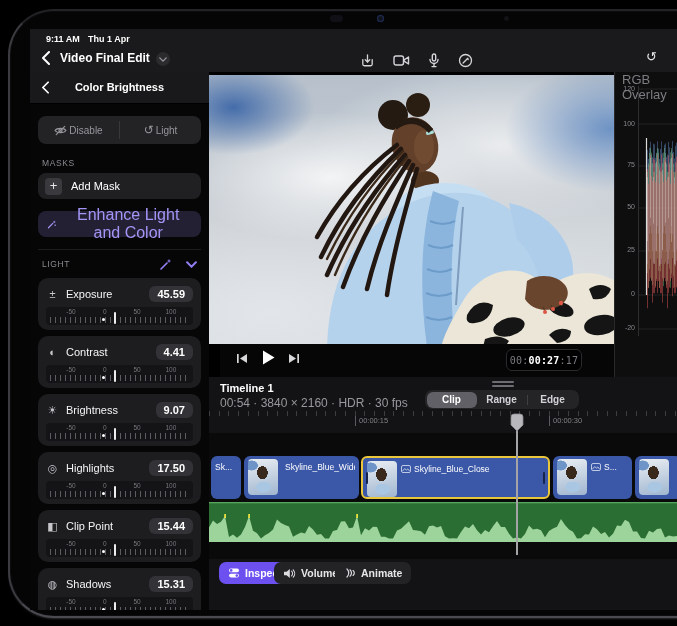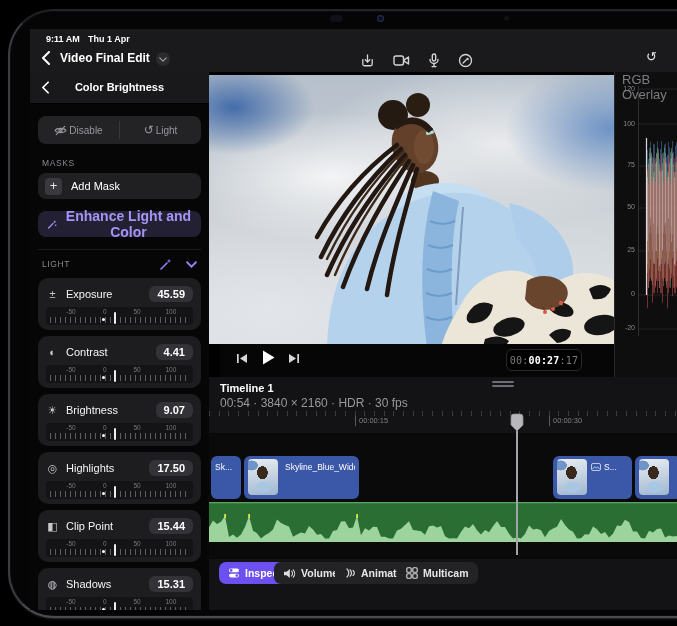--- a/index.html
+++ b/index.html
@@ -35,21 +35,21 @@
   .side-head .tt{position:absolute;left:0;right:0;top:9px;text-align:center;font-size:11px;font-weight:700;color:#fff}
   .side-body{padding:12px 8px 0 8px}
   .pill-row{display:flex;height:28px;background:#232326;border-radius:8px;overflow:hidden}
   .pill-row button{flex:1;background:none;border:0;color:#97979d;font-size:10px;display:flex;align-items:center;justify-content:center;gap:2px;cursor:pointer}
   .pill-div{width:1px;background:#38383c;margin:5px 0}
   .masks-label{margin-top:14px;font-size:8.5px;letter-spacing:.6px;color:#8a8a90;padding-left:4px}
   .addmask{margin-top:5px;width:100%;height:26px;background:#202023;border:0;border-radius:8px;display:flex;align-items:center;gap:9px;padding:0 7px;cursor:pointer}
   .plusbox{width:17px;height:17px;background:#3a3a3e;border-radius:4px;color:#e8e8ea;font-size:13px;line-height:15px;text-align:center}
   .addmask .lb{font-size:11px;color:#fff;font-weight:500}
   .enhance{margin-top:12px;width:100%;height:26px;background:#232033;border:0;border-radius:8px;display:flex;align-items:center;gap:8px;padding:0 9px;cursor:pointer}
-  .enhance .lb{font-size:14px;font-weight:700;color:#a395f5}
+  .enhance .lb{font-size:16px;font-weight:400;color:#a395f5}
   .sep{margin-top:12px;height:1px;background:#1c1c1f}
   .light-row{margin-top:6px;height:16px;display:flex;align-items:center;padding:0 4px}
   .light-row .lb{flex:1;font-size:8.5px;letter-spacing:.6px;color:#8a8a90}
   .light-row .wic{margin-right:14px}
   
   #sliders{margin-top:6px}
   .card{background:#1d1d20;border-radius:10px;padding:6px 8px 5px 8px;margin-bottom:6px;height:52px}
   .card-top{display:flex;align-items:center;gap:7px;height:20px}
   .s-icon{width:13px;color:#c7c7cc;font-size:11px;text-align:center}
   .s-label{flex:1;font-size:11px;color:#f4f4f6;font-weight:400;white-space:nowrap}
@@ -568,20 +568,26 @@
       </div>
     </div>
 
     <div id="timeline">
       <span id="tl-name">Timeline 1</span>
       <span id="tl-info">00:54 · 3840 × 2160 · HDR · 30 fps</span>
       <div id="tl-handle">
             <i></i>
             <i></i>
           </div>
+      <div id="segments">
+        <button class="sel">Clip</button>
+        <button>Range</button>
+        <span class="segdiv"></span>
+        <button>Edge</button>
+      </div>
 
       <div id="ruler">
         <span class="rlab" style="left:146px">00:00:15</span>
         <span class="rlab" style="left:340px">00:00:30</span>
       </div>
 
       <div id="trackarea">
         <div class="clip" style="left:2px;width:30px">
           <div class="row">
                 <span class="cl-label">Sk...</span>
@@ -591,20 +597,34 @@
           <div class="row">
             <span class="thumb"></span>
             <span class="cl-label">
               <svg width="10" height="8" viewBox="0 0 10 8">
                     <rect x="0.5" y="0.5" width="9" height="7" rx="1.5" fill="none" stroke="#cdd6ea" stroke-width="0.9"></rect>
                     <path d="M1.5,6 L3.8,3.6 L5.4,5.2 L6.8,3.9 L8.5,6" fill="none" stroke="#cdd6ea" stroke-width="0.9"></path>
                   </svg>
               <span>Skyline_Blue_Wide</span>
             </span>
           </div>
+        </div>
+        <div class="clip sel" style="left:152px;width:189px">
+          <div class="row">
+            <span class="thumb"></span>
+            <span class="cl-label">
+              <svg width="10" height="8" viewBox="0 0 10 8">
+                    <rect x="0.5" y="0.5" width="9" height="7" rx="1.5" fill="none" stroke="#cdd6ea" stroke-width="0.9"></rect>
+                    <path d="M1.5,6 L3.8,3.6 L5.4,5.2 L6.8,3.9 L8.5,6" fill="none" stroke="#cdd6ea" stroke-width="0.9"></path>
+                  </svg>
+              <span>Skyline_Blue_Close</span>
+            </span>
+          </div>
+          <span class="notch" style="left:3px"></span>
+          <span class="notch" style="right:3px"></span>
         </div>
         <div class="clip" style="left:344px;width:79px">
           <div class="row">
             <span class="thumb"></span>
             <span class="cl-label">
               <svg width="10" height="8" viewBox="0 0 10 8">
                     <rect x="0.5" y="0.5" width="9" height="7" rx="1.5" fill="none" stroke="#cdd6ea" stroke-width="0.9"></rect>
                     <path d="M1.5,6 L3.8,3.6 L5.4,5.2 L6.8,3.9 L8.5,6" fill="none" stroke="#cdd6ea" stroke-width="0.9"></path>
                   </svg>
               <span>S...</span>
@@ -649,29 +669,18 @@
             <path d="M8.6,3.2 a3.2,3.2 0 0 1 0,4.6 M10.2,1.8 a5.4,5.4 0 0 1 0,7.4" fill="none" stroke="#dcdce0" stroke-width="1.1" stroke-linecap="round"></path>
           </svg>
           <span>Volume</span>
         </button>
         <button class="fbtn" style="left:126px">
           <svg width="12" height="12" viewBox="0 0 12 12">
             <path d="M3,2 a5.5,5.5 0 0 1 0,8 M6,2.8 a4.2,4.2 0 0 1 0,6.4 M9,3.6 a2.9,2.9 0 0 1 0,4.8" fill="none" stroke="#dcdce0" stroke-width="1.2" stroke-linecap="round"></path>
           </svg>
           <span>Animate</span>
         </button>
-        <button class="fbtn" style="left:188px">
-          <svg width="12" height="12" viewBox="0 0 12 12">
-            <g fill="none" stroke="#dcdce0" stroke-width="1.1">
-              <rect x="0.8" y="0.8" width="4.4" height="4.4" rx="1"></rect>
-                  <rect x="6.8" y="0.8" width="4.4" height="4.4" rx="1"></rect>
-              <rect x="0.8" y="6.8" width="4.4" height="4.4" rx="1"></rect>
-                  <rect x="6.8" y="6.8" width="4.4" height="4.4" rx="1"></rect>
-            </g>
-          </svg>
-          <span>Multicam</span>
-        </button>
       </div>
     </div>
 
   </div>
  </div>
 </div>
 
 </body></html>

